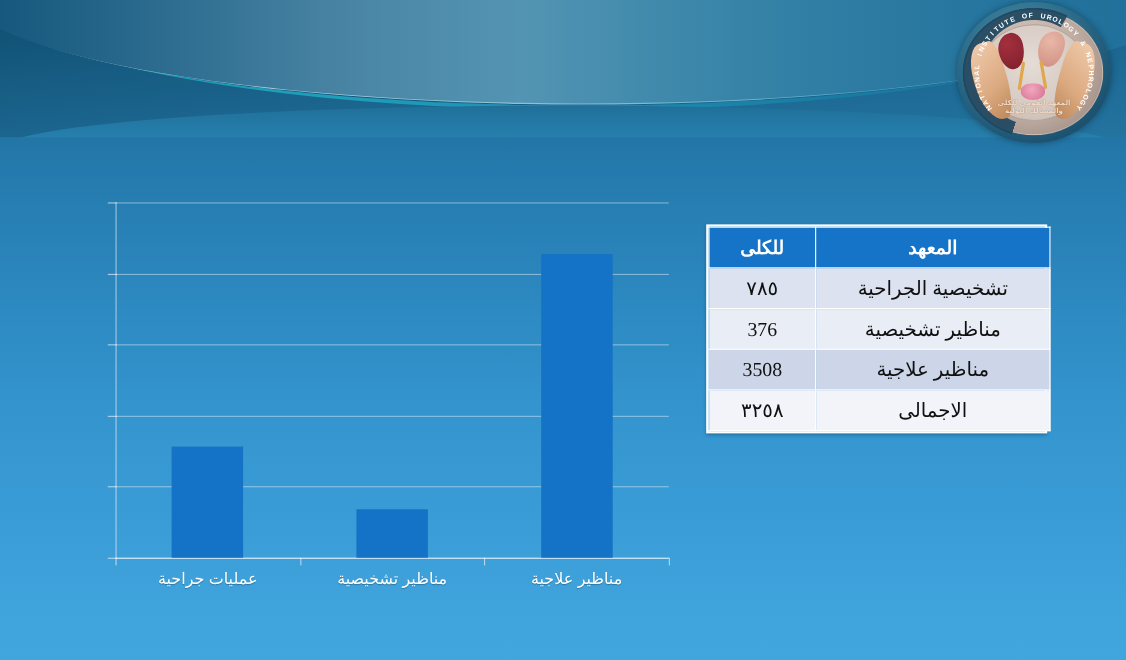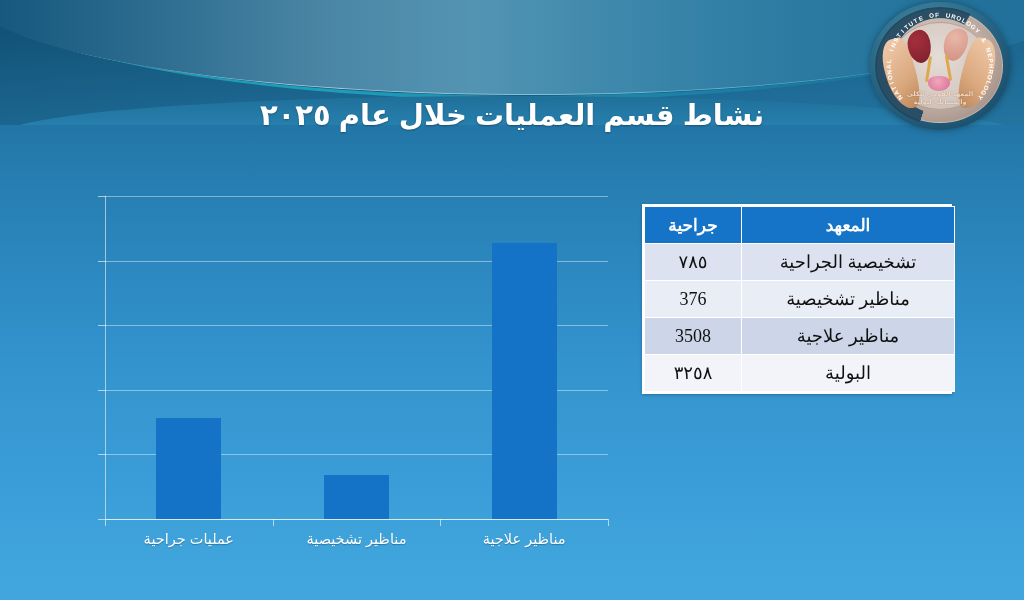--- a/index.html
+++ b/index.html
@@ -94,21 +94,21 @@
 
   
   .title{
     position:absolute;top:98px;left:0;width:1024px;text-align:center;
     color:#ffffff;font-size:29px;font-weight:bold;direction:rtl;
     letter-spacing:.3px;
     text-shadow:0 1px 2px rgba(0,0,0,.30);
   }
 
   
-  .chart{position:absolute;left:0;top:176px;width:640px;height:400px;}
+  .chart{position:absolute;left:0;top:164px;width:640px;height:400px;}
   .gridline{position:absolute;left:0;width:503px;height:1px;background:rgba(255,255,255,.42);}
   .axis-y{position:absolute;left:105px;top:20px;width:1px;height:323px;background:rgba(255,255,255,.55);}
   .axis-x{position:absolute;left:105px;top:343px;width:503px;height:1px;background:rgba(255,255,255,.65);}
   .ytick{position:absolute;left:98px;width:8px;height:1px;background:rgba(255,255,255,.6);}
   .bar{position:absolute;bottom:0;background:#1473C6;}
   .xtick{position:absolute;top:343px;width:1px;height:7px;background:rgba(255,255,255,.6);}
   .xlabel{
     position:absolute;top:355px;text-align:center;direction:rtl;
     color:#ffffff;font-size:14.5px;
     text-shadow:0 1px 1px rgba(0,0,0,.25);
@@ -205,21 +205,20 @@
         <span style="transform: rotate(115.512deg) translate(-50%, -55px);">O</span>
         <span style="transform: rotate(121.756deg) translate(-50%, -55px);">G</span>
         <span style="transform: rotate(128deg) translate(-50%, -55px);">Y</span>
       </div>
     <div class="logo-ar">
       <div>المعهد القومي للكلى</div>
       <div>والمسالك البولية</div>
     </div>
   </div>
 
-  <div class="title">نشاط قسم العمليات خلال عام ٢٠٢٥</div>
 
   <div class="chart" id="chart">
     <div class="axis-y"></div>
     <div class="axis-x"></div>
   <div class="gridline" style="top: 343px; left: 105px;"></div>
       <div class="ytick" style="top: 343px;"></div>
       <div class="gridline" style="top: 278.4px; left: 105px;"></div>
       <div class="ytick" style="top: 278.4px;"></div>
       <div class="gridline" style="top: 213.8px; left: 105px;"></div>
       <div class="ytick" style="top: 213.8px;"></div>
@@ -239,37 +238,37 @@
       <div class="xtick" style="left: 272.667px;"></div>
       <div class="xtick" style="left: 440.333px;"></div>
       <div class="xtick" style="left: 608px;"></div>
     </div>
 
   <div class="tablewrap">
     <table>
       <thead>
         <tr>
           <th class="col-name">المعهد</th>
-          <th class="col-num">جراحية</th>
+          <th class="col-num">للكلى</th>
         </tr>
       </thead>
       <tbody id="tbody">
           <tr class="r0">
             <td class="col-name">تشخيصية الجراحية</td>
             <td class="col-num">٧٨٥</td>
           </tr>
           <tr class="r1">
             <td class="col-name">مناظير تشخيصية</td>
             <td class="col-num">376</td>
           </tr>
           <tr class="r2">
             <td class="col-name">مناظير علاجية</td>
             <td class="col-num">3508</td>
           </tr>
           <tr class="r3">
-            <td class="col-name">البولية</td>
+            <td class="col-name">الاجمالى</td>
             <td class="col-num">٣٢٥٨</td>
           </tr>
         </tbody>
     </table>
   </div>
 
 </div>
 
 </body></html>

